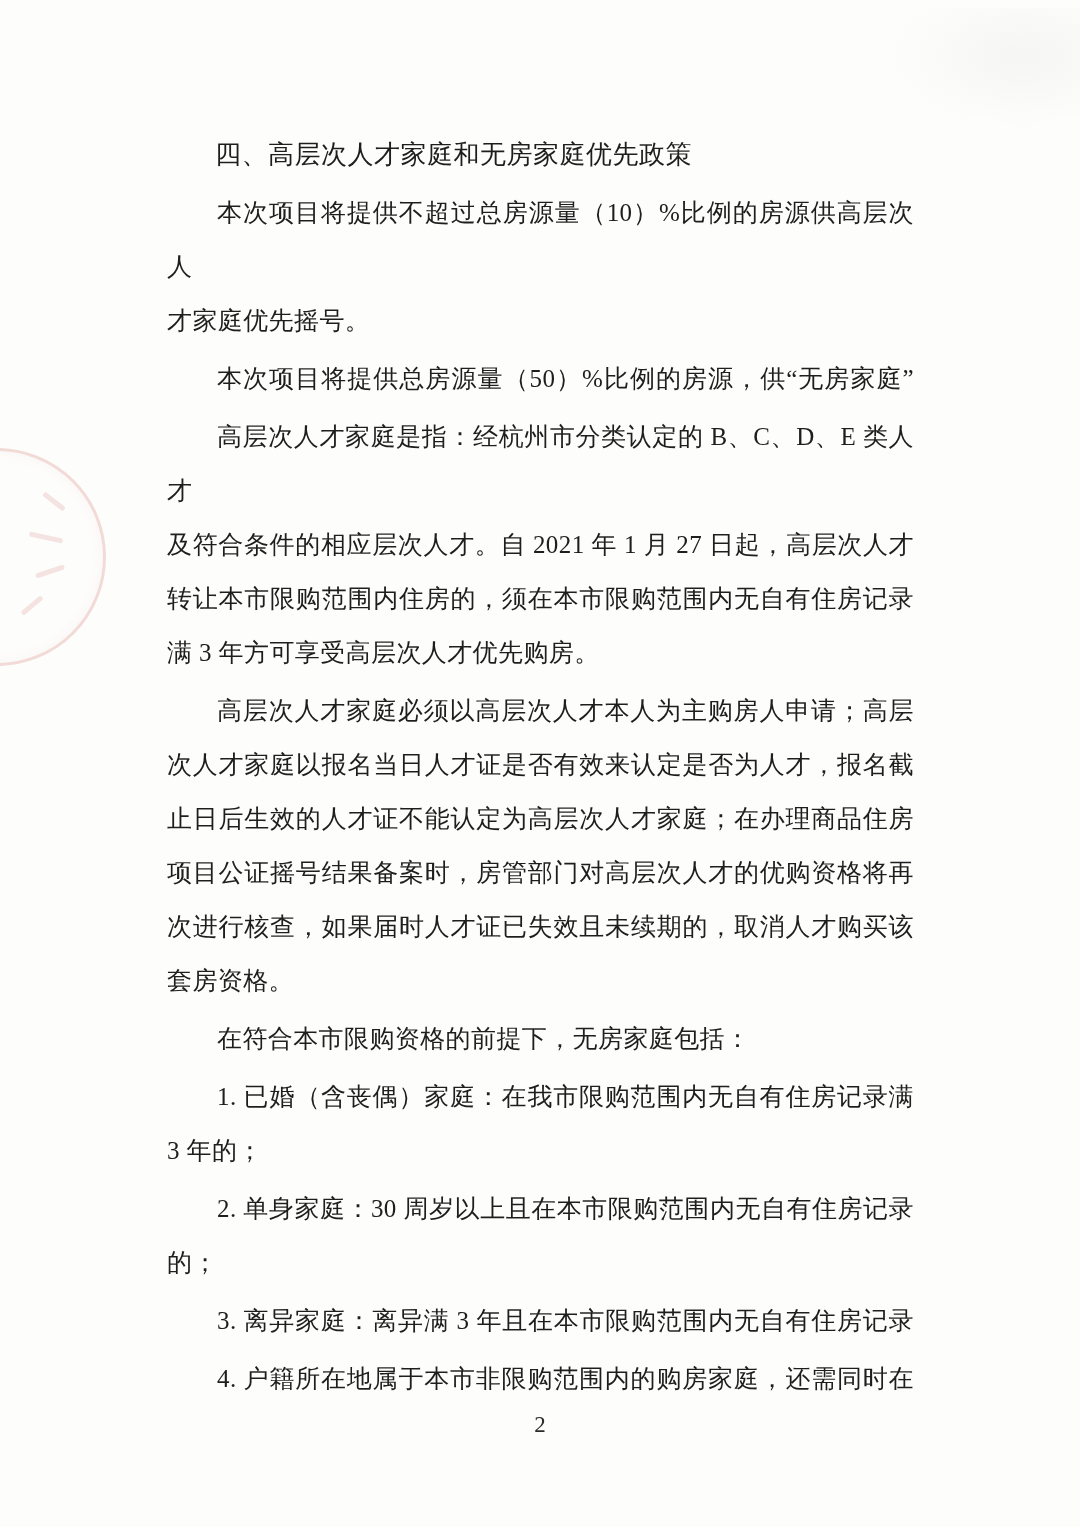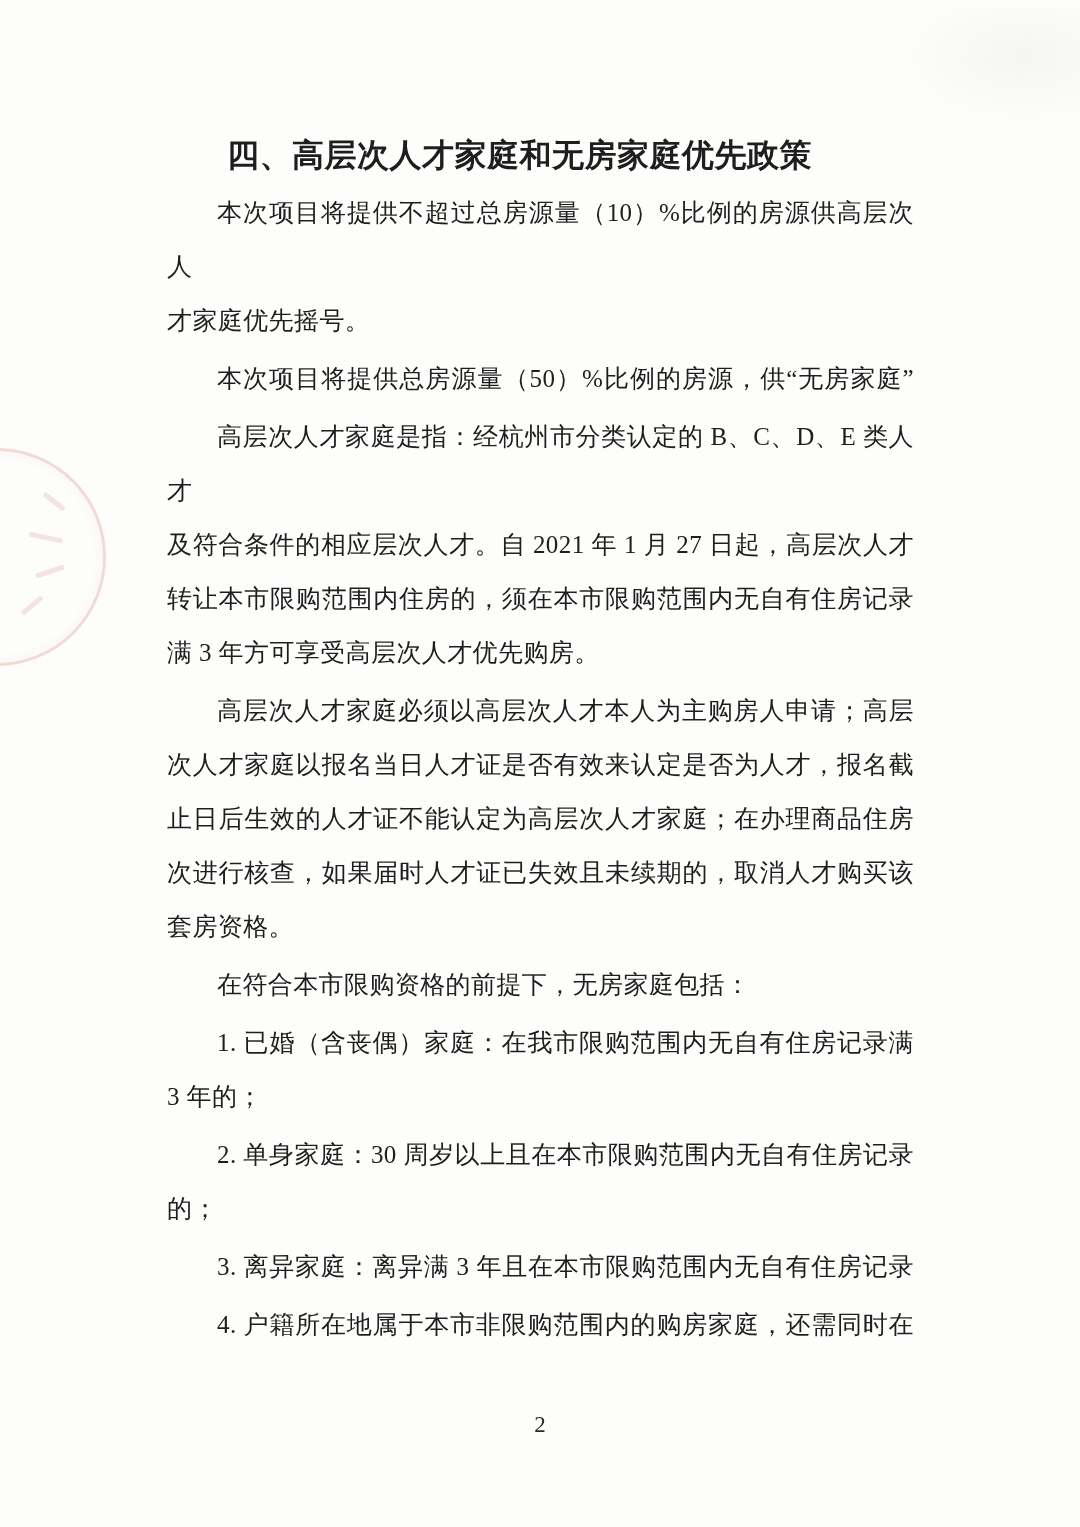--- a/index.html
+++ b/index.html
@@ -49,22 +49,22 @@
     position: absolute;
     left: 163px;
     top: 128px;
     width: 755px;
     font-size: 25px;
     line-height: 54px;
     letter-spacing: 0.4px;
   }
   .heading {
     margin: 0;
-    font-size: 32px;
-    font-weight: 700;
+    font-size: 26px;
+    font-weight: 400;
     line-height: 54px;
     text-indent: 2em;
     letter-spacing: 0.5px;
   }
   .para { margin: 4px; }
   .line {
     text-align: justify;
     text-align-last: justify;
     text-justify: inter-ideograph;
     min-height: 54px;
@@ -109,20 +109,21 @@
         <div class="para">
           <div class="line first">高层次人才家庭是指：经杭州市分类认定的 B、C、D、E 类人才</div>
           <div class="line">及符合条件的相应层次人才。自 2021 年 1 月 27 日起，高层次人才</div>
           <div class="line">转让本市限购范围内住房的，须在本市限购范围内无自有住房记录</div>
           <div class="line last">满 3 年方可享受高层次人才优先购房。</div>
         </div>
         <div class="para">
           <div class="line first">高层次人才家庭必须以高层次人才本人为主购房人申请；高层</div>
           <div class="line">次人才家庭以报名当日人才证是否有效来认定是否为人才，报名截</div>
           <div class="line">止日后生效的人才证不能认定为高层次人才家庭；在办理商品住房</div>
+          <div class="line">项目公证摇号结果备案时，房管部门对高层次人才的优购资格将再</div>
           <div class="line">次进行核查，如果届时人才证已失效且未续期的，取消人才购买该</div>
           <div class="line last">套房资格。</div>
         </div>
         <div class="para">
           <div class="line first last">在符合本市限购资格的前提下，无房家庭包括：</div>
         </div>
         <div class="para">
           <div class="line first">1. 已婚（含丧偶）家庭：在我市限购范围内无自有住房记录满</div>
           <div class="line last">3 年的；</div>
         </div>

